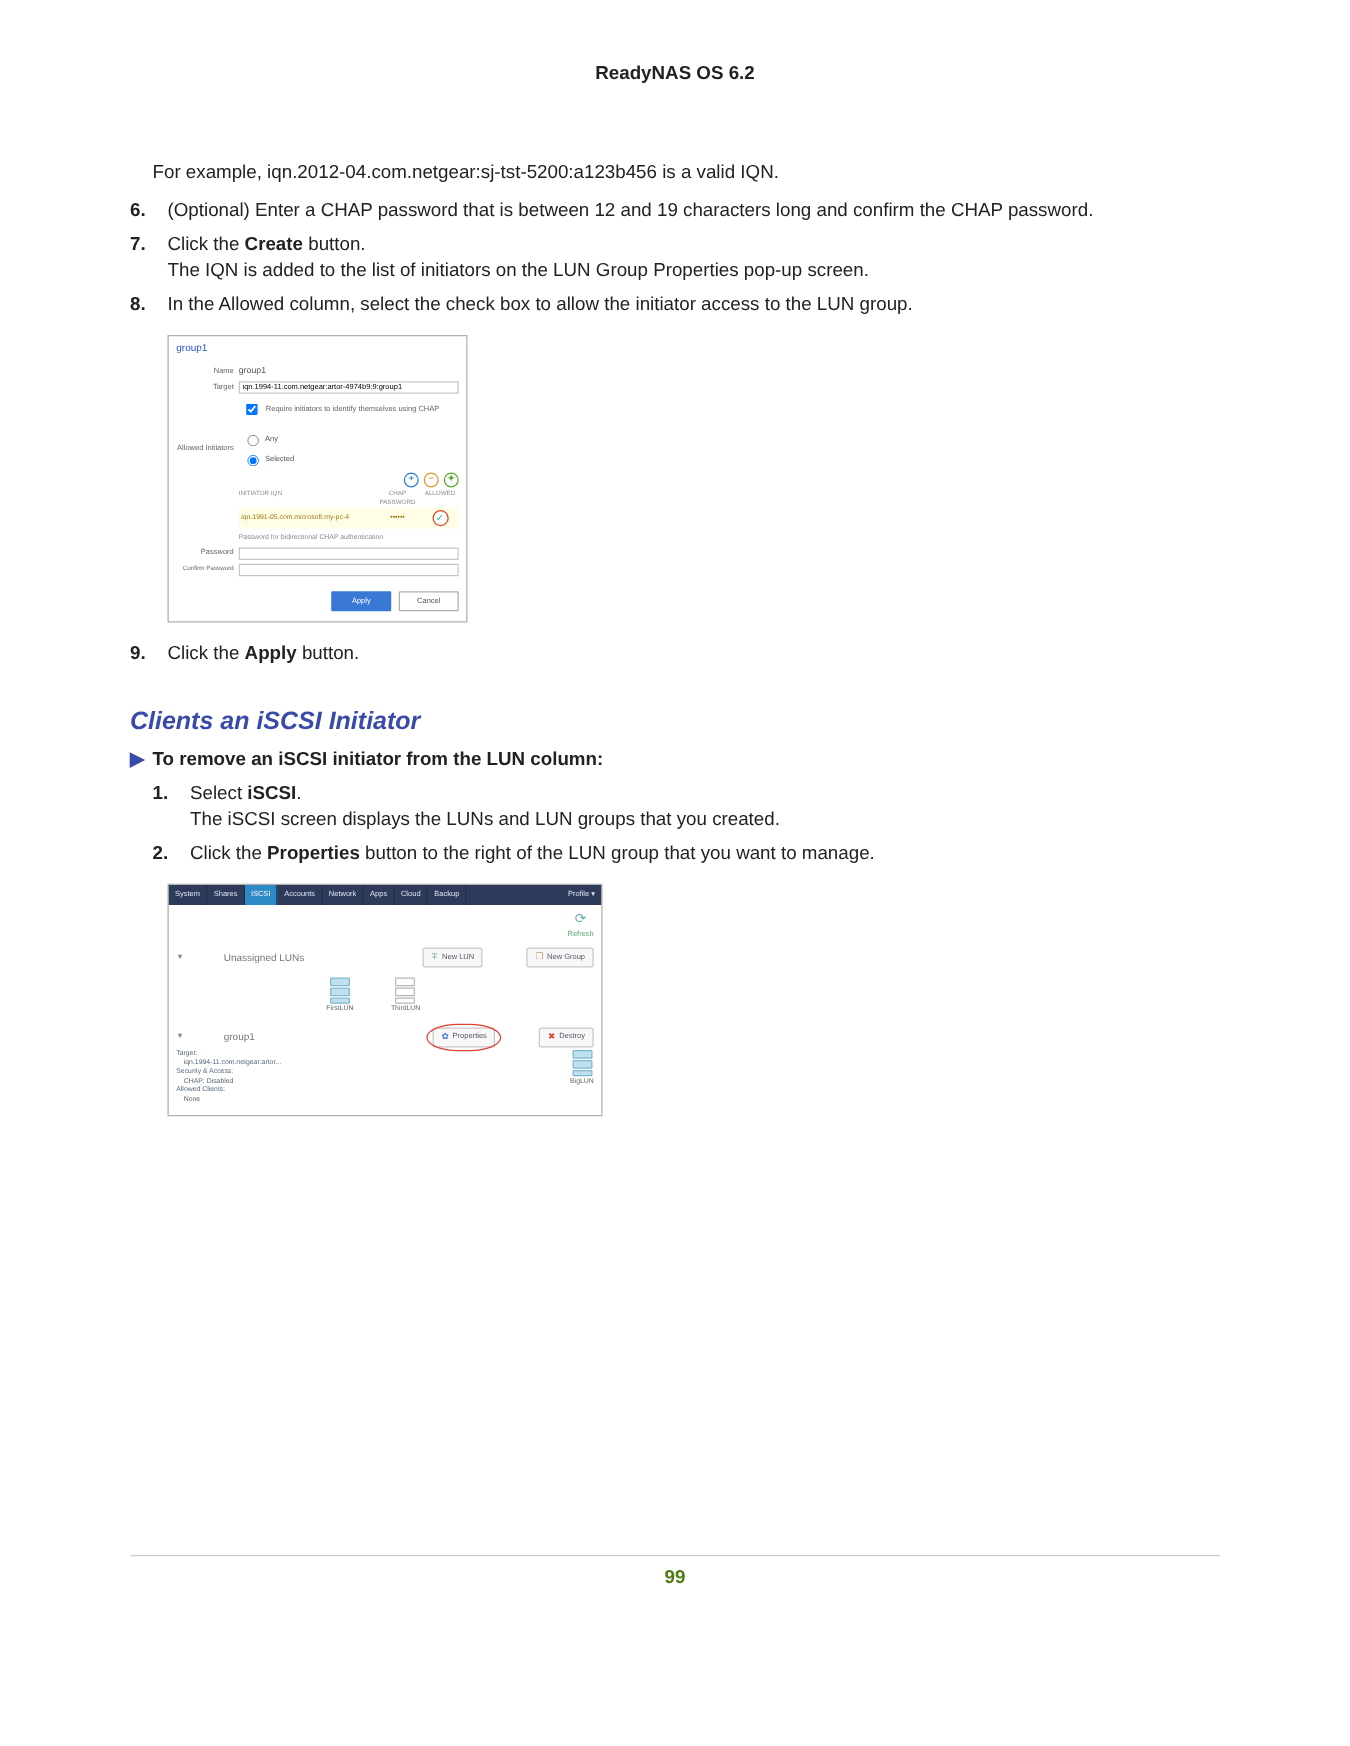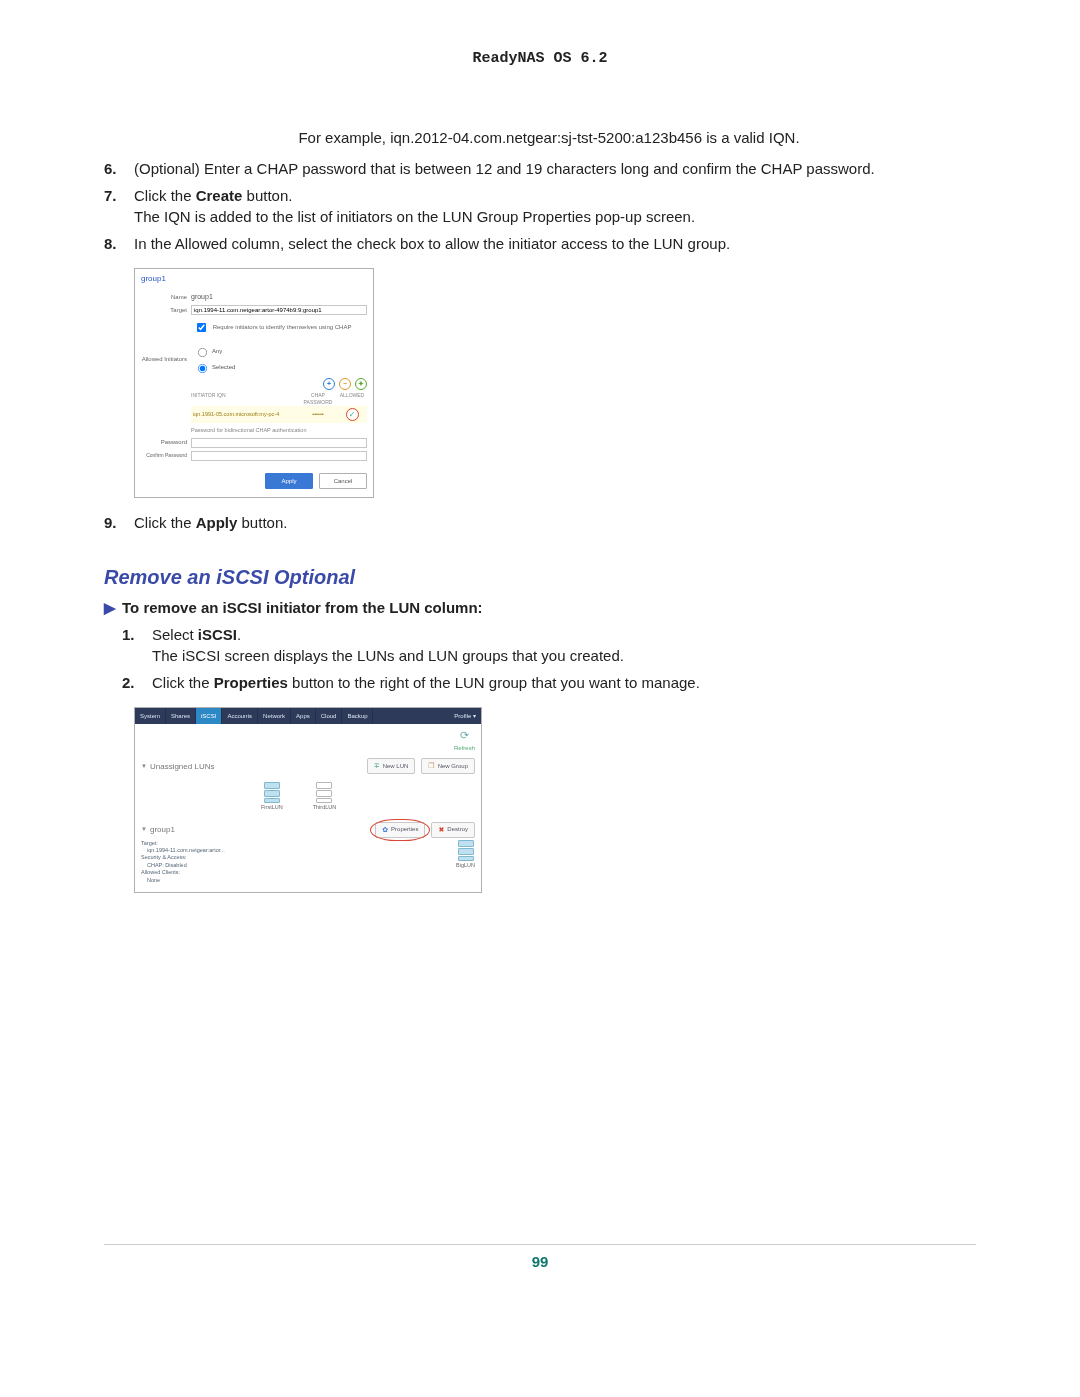--- a/index.html
+++ b/index.html
@@ -15,28 +15,26 @@
     padding: 50px 104px 30px 104px;
     min-height: 1300px;
     position: relative;
     box-sizing: border-box;
   }
   .header-title {
     text-align: center;
     font-weight: bold;
     font-size: 15px;
     margin-bottom: 60px;
-    font-family: Liberation Mono, monospace;
   }
   .body-text {
     line-height: 1.4;
   }
   .indent {
     margin-left: 18px;
-    text-align: center;
   }
   ol.num-list {
     list-style: none;
     padding: 0;
     margin: 0;
   }
   ol.num-list > li {
     position: relative;
     padding-left: 30px;
     margin-bottom: 6px;
@@ -78,21 +76,21 @@
   .footer-line {
     border-top: 1px solid #ccc;
     margin: 0 104px 8px 104px;
   }
   .footer-label {
     font-weight: bold;
     font-size: 15px;
   }
   .footer-page {
     font-weight: bold;
-    color: #0f766e;
+    color: #4d7c0f;
     font-size: 15px;
     margin-top: 2px;
   }
 
   
   .ss1 {
     width: 226px;
     border: 1px solid #b0b0b0;
     font-size: 7px;
     font-family: Arial, sans-serif;
@@ -148,21 +146,21 @@
   .ss2 .tabs .tab {
     padding:4px 5px; color:#dbe2f0; font-size:6px; border-right:1px solid #23304d;
     white-space:nowrap;
   }
   .ss2 .tabs .tab.active { background:#2d88c6; color:#fff; }
   .ss2 .tabs .tab.last { border-right:none; margin-left:auto; }
   .ss2 .toolbar { display:flex; justify-content:flex-end; padding:4px 6px; align-items:center; }
   .ss2 .refresh { text-align:center; color:#5a7; font-size:6px; }
   .ss2 .refresh .ic { font-size:11px; color:#6aa; display:block; }
   .ss2 .section { padding:2px 6px 8px 6px; }
-  .ss2 .sec-head { display:flex; align-items:center; }
+  .ss2 .sec-head { display:flex; align-items:center;gap:29px; }
   .ss2 .sec-head .tri { color:#888; margin-right:3px; font-size:6px;}
   .ss2 .sec-head .name { color:#777; flex:1; font-size:8px; }
   .ss2 .chipbtn {
     display:inline-flex; align-items:center; border:1px solid #c7c7c7;
     padding:2px 6px; border-radius:2px; margin-left:6px; font-size:6px; color:#556; background:#f8f8f8;
   }
   .ss2 .chipbtn .ci { margin-right:3px; font-size:7px; }
   .ss2 .chipbtn.red-ring { position:relative; }
   .ss2 .red-oval {
     position:absolute; inset:-4px -6px; border:1.5px solid #d43; border-radius:50%/60%;
@@ -280,21 +278,21 @@
       </div>
     </div>
 
     <ol class="num-list">
       <li>
         <span class="num">9.</span>
         <span>Click the </span><span class="bold">Apply</span><span> button.</span><br>
       </li>
     </ol>
 
-    <h3 class="section-heading">Remove an iSCSI Optional</h3>
+    <h3 class="section-heading">Clients an iSCSI Initiator</h3>
     <div class="sub-intro">
       <span class="arrow">▶</span>
       <span>To remove an iSCSI initiator from the LUN column:</span>
     </div>
 
     <ol class="num-list" style="margin-left:18px;">
       <li>
         <span class="num">1.</span>
         <span>Select </span><span class="bold">iSCSI</span><span>.</span><br>
         <span>The iSCSI screen displays the LUNs and LUN groups that you created.</span>

